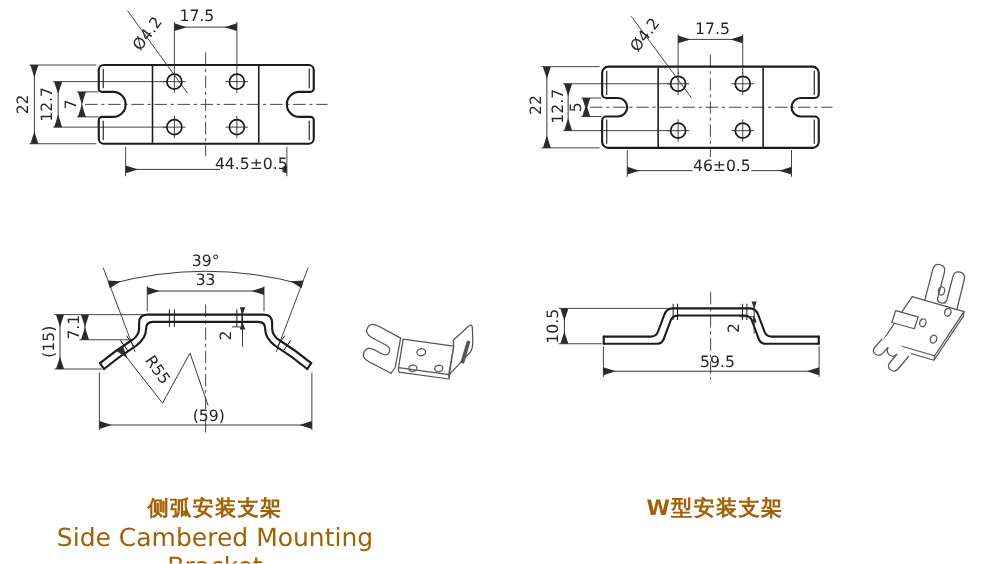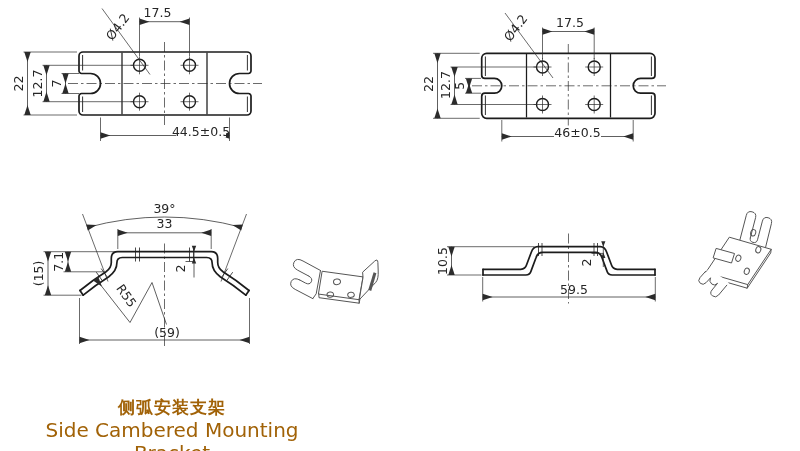--- a/index.html
+++ b/index.html
@@ -178,14 +178,15 @@
     <ellipse class="isoL" cx="746.8" cy="271.3" rx="2.5" ry="3.2" transform="rotate(20 746.8 271.3)"></ellipse>
     <ellipse class="isoL" cx="758.3" cy="249.8" rx="2.5" ry="3.2" transform="rotate(20 758.3 249.8)"></ellipse>
   </g>
 </svg>
 
   <div class="cap" style="left:22px;top:395px;width:300px">
     <div class="cap-cn">侧弧安装支架</div>
     <div class="cap-en">Side Cambered Mounting Bracket</div>
   </div>
   <div class="cap" style="left:422px;top:395px;width:300px">
+    <div class="cap-cn">W型安装支架</div>
   </div>
 </div>
 
 </body></html>

